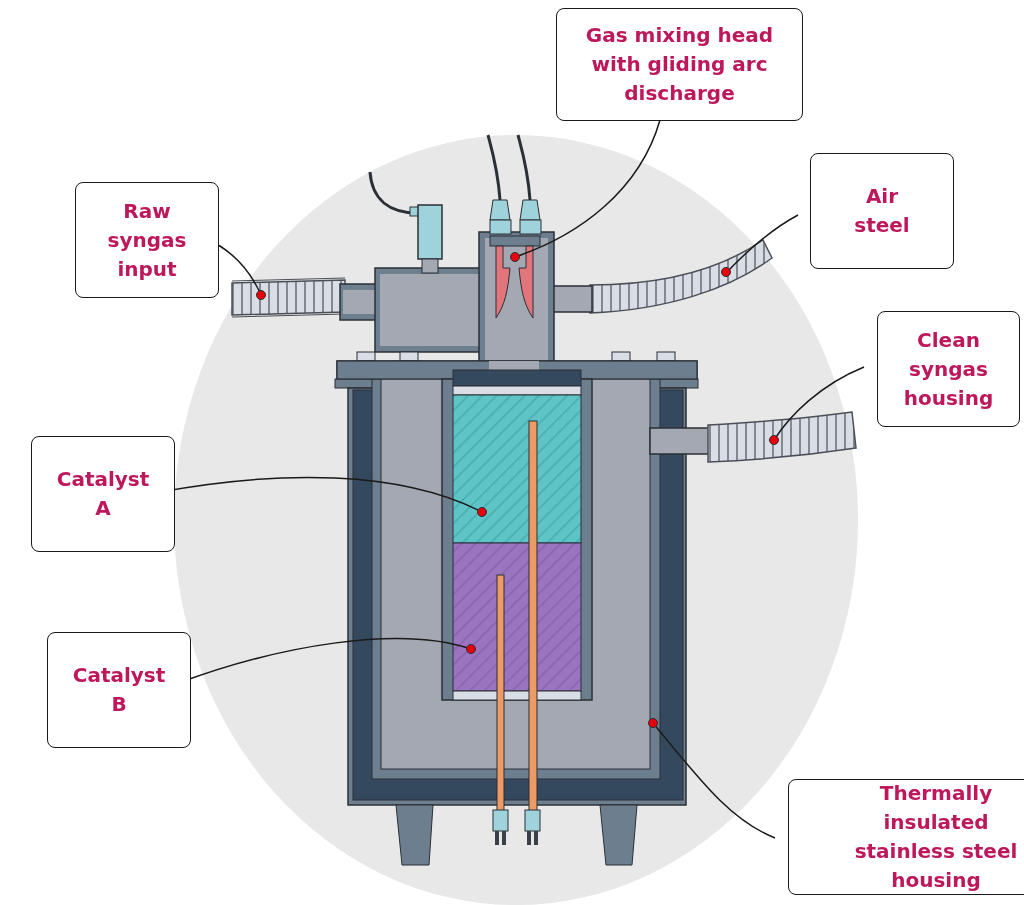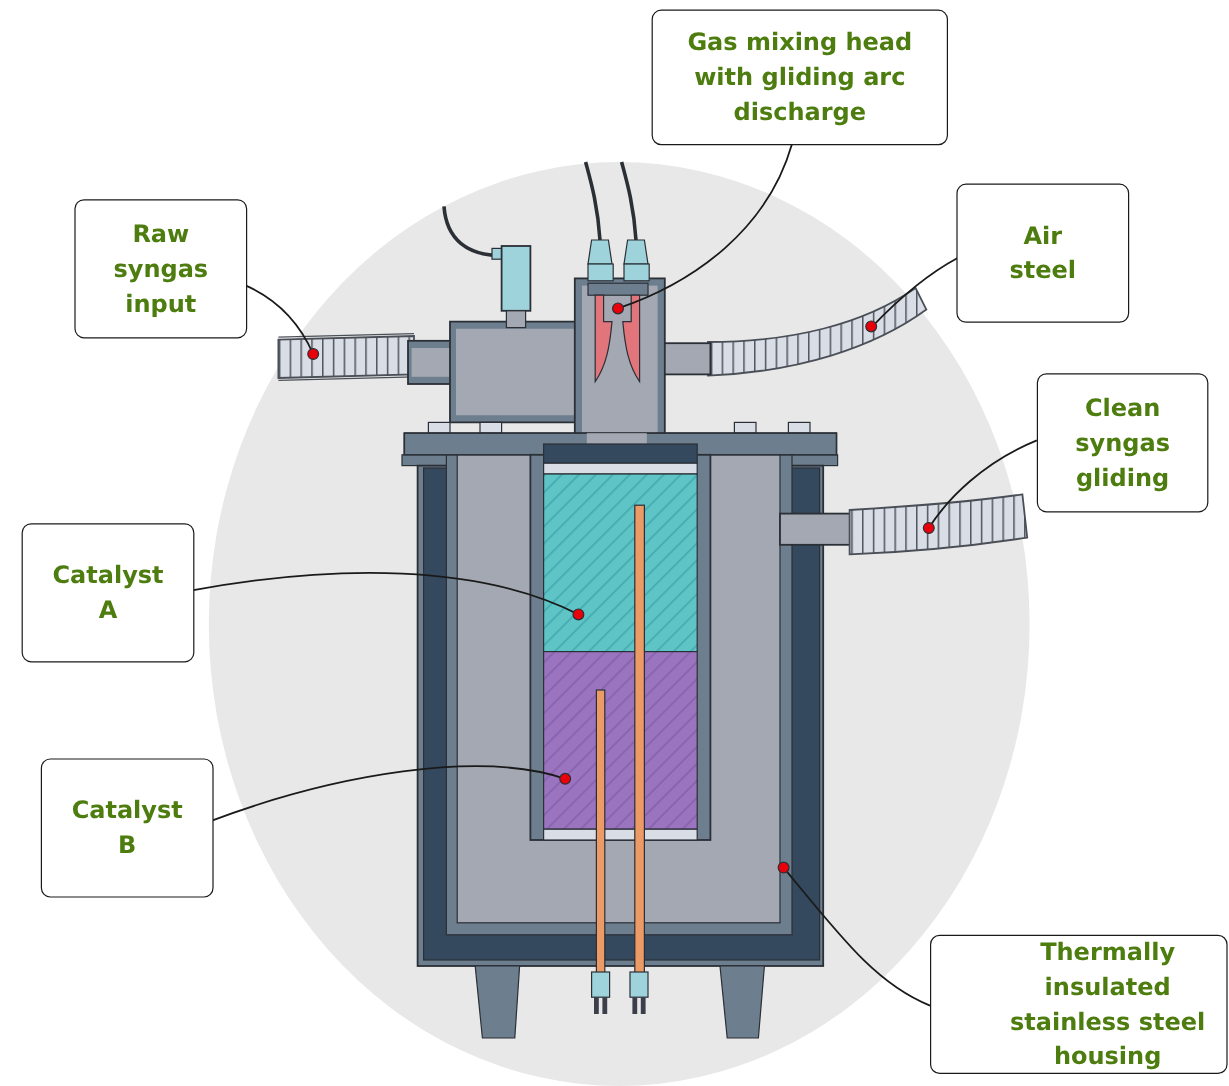--- a/index.html
+++ b/index.html
@@ -1,22 +1,23 @@
 <!DOCTYPE html>
 <html><head>
 <meta charset="utf-8">
 <style>
   html, body { margin:0; padding:0; background:#ffffff; }
   body { width:1024px; height:905px; position:relative; overflow:hidden; font-family:"DejaVu Sans", sans-serif; }
   #diagram { position:absolute; left:0; top:0; }
   .callout {
     position:absolute; background:#fff; border:1.6px solid #1a1a1a; border-radius:8px;
     display:flex; align-items:center; justify-content:center; text-align:center;
-    font-weight:bold; font-size:20px; line-height:29px; color:#4d7c0f; box-sizing:border-box;
+    font-weight:bold; font-size:20px; line-height:29px; color:#be185d; box-sizing:border-box;
     white-space:pre-line;
+    margin-left:13px;
   }
 </style>
 </head>
 <body>
 
 <svg id="diagram" width="1024" height="905" viewBox="0 0 1024 905">
   <defs>
     <pattern id="hatchA" width="10" height="10" patternUnits="userSpaceOnUse" patternTransform="rotate(45)">
       <rect width="10" height="10" fill="#5ec4c6"></rect>
       <line x1="0" y1="0" x2="0" y2="10" stroke="#46acb0" stroke-width="3"></line>
@@ -137,27 +138,27 @@
     <circle cx="774" cy="440" r="4.5"></circle>
     <circle cx="482" cy="512" r="4.5"></circle>
     <circle cx="471" cy="649" r="4.5"></circle>
     <circle cx="653" cy="723" r="4.5"></circle>
   </g>
 </svg>
 
 <div class="callout" style="left:543px; top:8px; width:247px; height:113px;">Gas mixing head
 with gliding arc
 discharge</div>
-<div class="callout" style="left:62px; top:166px; width:144px; height:116px;">Raw
+<div class="callout" style="left:62px; top:182px; width:144px; height:116px;">Raw
 syngas
 input</div>
 <div class="callout" style="left:797px; top:153px; width:144px; height:116px;">Air
 steel</div>
 <div class="callout" style="left:864px; top:311px; width:143px; height:116px;">Clean
 syngas
-gliding</div>
+housing</div>
 <div class="callout" style="left:18px; top:436px; width:144px; height:116px;">Catalyst
 A</div>
 <div class="callout" style="left:34px; top:632px; width:144px; height:116px;">Catalyst
 B</div>
 <div class="callout" style="left:775px; top:779px; width:248px; height:116px;padding-left:48px;">Thermally insulated
 stainless steel
 housing</div>
 
 </body></html>

